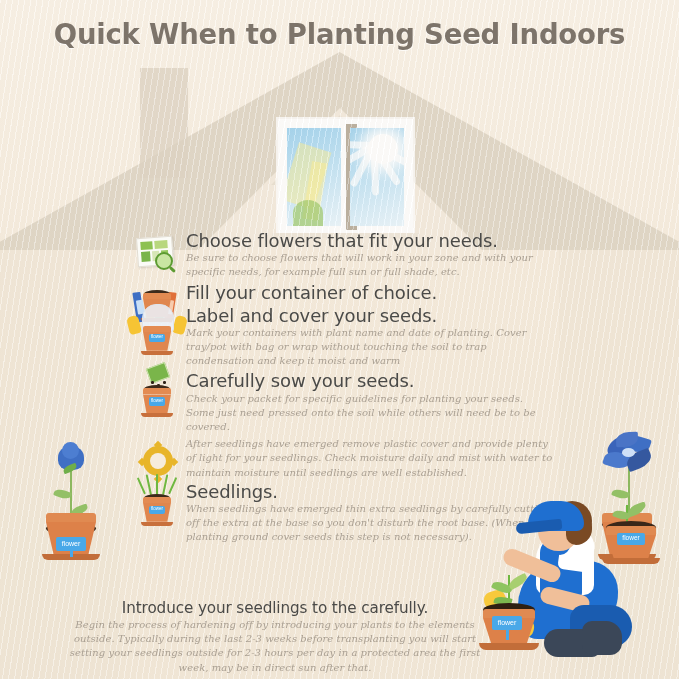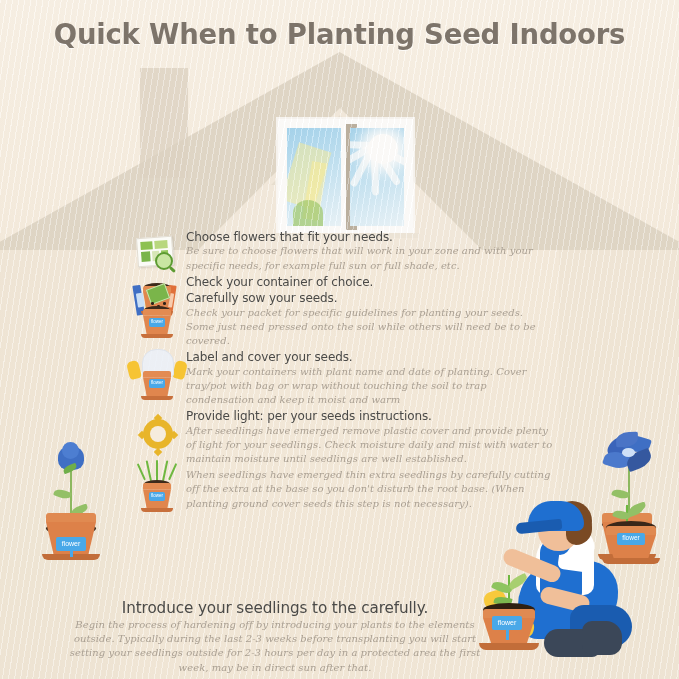--- a/index.html
+++ b/index.html
@@ -92,21 +92,21 @@
   }
   
   .steps{position:absolute; left:134px; top:231px; width:420px;}
   .step{position:relative; margin-bottom:2px;}
   .step-icon{
     position:absolute; left:0; top:2px; width:46px; height:46px;
   }
   .step-text{margin-left:52px;}
   .step-head{
     font-family:"DejaVu Sans", sans-serif;
-    font-size:12px; color:#4a4a48; line-height:1.12; letter-spacing:-.1px;
+    font-size:18px; color:#4a4a48; line-height:1.12; letter-spacing:-.1px;
   }
   .step-body{
     font-family:"DejaVu Serif", serif;
     font-style:italic; font-size:10px; line-height:1.42; color:#a99f92;
     letter-spacing:.05px; max-width:368px;
   }
   
   .footer-step{
     position:absolute; left:60px; top:600px; width:430px; text-align:center;
   }
@@ -282,21 +282,39 @@
     <div class="step" style="margin-top:3px;">
       <div class="step-icon">
         <div class="soil" style="left:10px;top:5px;width:26px;background:#3d2a1b;"></div>
         <div class="pot" style="top:8px;">
           <div class="rim"></div>
           <div class="body"></div>
           <div class="saucer"></div>
         </div>
       </div>
       <div class="step-text">
-        <div class="step-head">Check your container of choice.</div>
+        <div class="step-head">Fill your container of choice.</div>
+      </div>
+    </div>
+
+    <div class="step" style="margin-top:3px;">
+      <div class="step-icon" style="left:-6px;top:-4px;width:58px;height:52px;">
+        <div class="glove" style="left:0;top:14px;transform:rotate(-14deg);"></div>
+        <div class="glove" style="right:0;top:14px;transform:rotate(14deg);"></div>
+        <div style="position:absolute;left:14px;top:2px;width:30px;height:26px;background:rgba(235,240,248,.88);border-radius:14px 14px 3px 3px;border:1px solid #dfe4ec;"></div>
+        <div class="pot" style="left:15px;top:24px;">
+          <div class="rim"></div>
+          <div class="body"></div>
+          <div class="saucer"></div>
+        </div>
+        <div class="tag" style="left:21px;top:32px;width:16px;height:7px;font-size:4.5px;padding-top:1.5px;">flower</div>
+      </div>
+      <div class="step-text">
+        <div class="step-head">Label and cover your seeds.</div>
+        <div class="step-body">Mark your containers with plant name and date of planting. Cover tray/pot with bag or wrap without touching the soil to trap condensation and keep it moist and warm</div>
       </div>
     </div>
 
     <div class="step" style="margin-top:3px;">
       <div class="step-icon" style="top:-6px;height:54px;">
         <div style="position:absolute;left:14px;top:0;width:18px;height:14px;background:#7ab54a;border:1.5px solid #cfe3b0;transform:rotate(-20deg);"></div>
         <div style="position:absolute;left:17px;top:16px;width:2.5px;height:2.5px;border-radius:50%;background:#2f2218;"></div>
         <div style="position:absolute;left:23px;top:19px;width:2.5px;height:2.5px;border-radius:50%;background:#2f2218;"></div>
         <div style="position:absolute;left:29px;top:16px;width:2.5px;height:2.5px;border-radius:50%;background:#2f2218;"></div>
         <div class="soil" style="left:10px;top:20px;width:26px;"></div>
@@ -307,67 +325,49 @@
         </div>
         <div class="tag" style="left:15px;top:32px;width:16px;height:7px;font-size:4.5px;padding-top:1.5px;">flower</div>
       </div>
       <div class="step-text">
         <div class="step-head">Carefully sow your seeds.</div>
         <div class="step-body">Check your packet for specific guidelines for planting your seeds.  Some just need pressed onto the soil while others will need be to be covered.</div>
       </div>
     </div>
 
     <div class="step" style="margin-top:3px;">
-      <div class="step-icon" style="left:-6px;top:-4px;width:58px;height:52px;">
-        <div class="glove" style="left:0;top:14px;transform:rotate(-14deg);"></div>
-        <div class="glove" style="right:0;top:14px;transform:rotate(14deg);"></div>
-        <div style="position:absolute;left:14px;top:2px;width:30px;height:26px;background:rgba(235,240,248,.88);border-radius:14px 14px 3px 3px;border:1px solid #dfe4ec;"></div>
-        <div class="pot" style="left:15px;top:24px;">
-          <div class="rim"></div>
-          <div class="body"></div>
-          <div class="saucer"></div>
-        </div>
-        <div class="tag" style="left:21px;top:32px;width:16px;height:7px;font-size:4.5px;padding-top:1.5px;">flower</div>
-      </div>
-      <div class="step-text">
-        <div class="step-head">Label and cover your seeds.</div>
-        <div class="step-body">Mark your containers with plant name and date of planting. Cover tray/pot with bag or wrap without touching the soil to trap condensation and keep it moist and warm</div>
-      </div>
-    </div>
-
-    <div class="step" style="margin-top:3px;">
       <div class="step-icon">
         <div class="sunemblem"></div>
         <div style="position:absolute;left:21px;top:3px;width:6px;height:6px;background:#e8b52a;transform:rotate(45deg);"></div>
         <div style="position:absolute;left:21px;top:37px;width:6px;height:6px;background:#e8b52a;transform:rotate(45deg);"></div>
         <div style="position:absolute;left:5px;top:20px;width:6px;height:6px;background:#e8b52a;transform:rotate(45deg);"></div>
         <div style="position:absolute;left:37px;top:20px;width:6px;height:6px;background:#e8b52a;transform:rotate(45deg);"></div>
       </div>
       <div class="step-text">
-        <div class="step-head">Provide light: per your seeds instructions.</div>
         <div class="step-body">After seedlings have emerged remove plastic cover and provide plenty of light for your seedlings. Check moisture daily and mist with water to maintain moisture until seedlings are well established.</div>
       </div>
     </div>
 
     <div class="step" style="margin-top:1px;">
       <div class="step-icon" style="top:-8px;height:56px;">
         <div class="blade" style="left:10px;top:2px;height:18px;transform:rotate(-24deg);"></div>
         <div class="blade" style="left:16px;top:0;height:21px;transform:rotate(-12deg);"></div>
         <div class="blade" style="left:22px;top:0;height:22px;"></div>
         <div class="blade" style="left:28px;top:0;height:21px;transform:rotate(12deg);"></div>
         <div class="blade" style="left:34px;top:2px;height:18px;transform:rotate(24deg);"></div>
         <div class="soil" style="left:10px;top:20px;width:26px;"></div>
         <div class="pot" style="top:23px;">
           <div class="rim"></div>
           <div class="body"></div>
           <div class="saucer"></div>
         </div>
         <div class="tag" style="left:15px;top:32px;width:16px;height:7px;font-size:4.5px;padding-top:1.5px;">flower</div>
       </div>
       <div class="step-text">
+        <div class="step-head">Seedlings.</div>
         <div class="step-body">When seedlings have emerged thin extra seedlings by carefully cutting off the extra at the base so you don't disturb the root base. (When planting ground cover seeds this step is not necessary).</div>
       </div>
     </div>
   </div>
 
   <div class="gardener">
 
     <div class="g" style="left:160px;top:10px;width:62px;height:58px;">
       <div class="g" style="left:26px;top:0;width:2.4px;height:20px;background:#6fb840;"></div>
       <div class="g leaf" style="left:13px;top:6px;transform:rotate(200deg);"></div>

